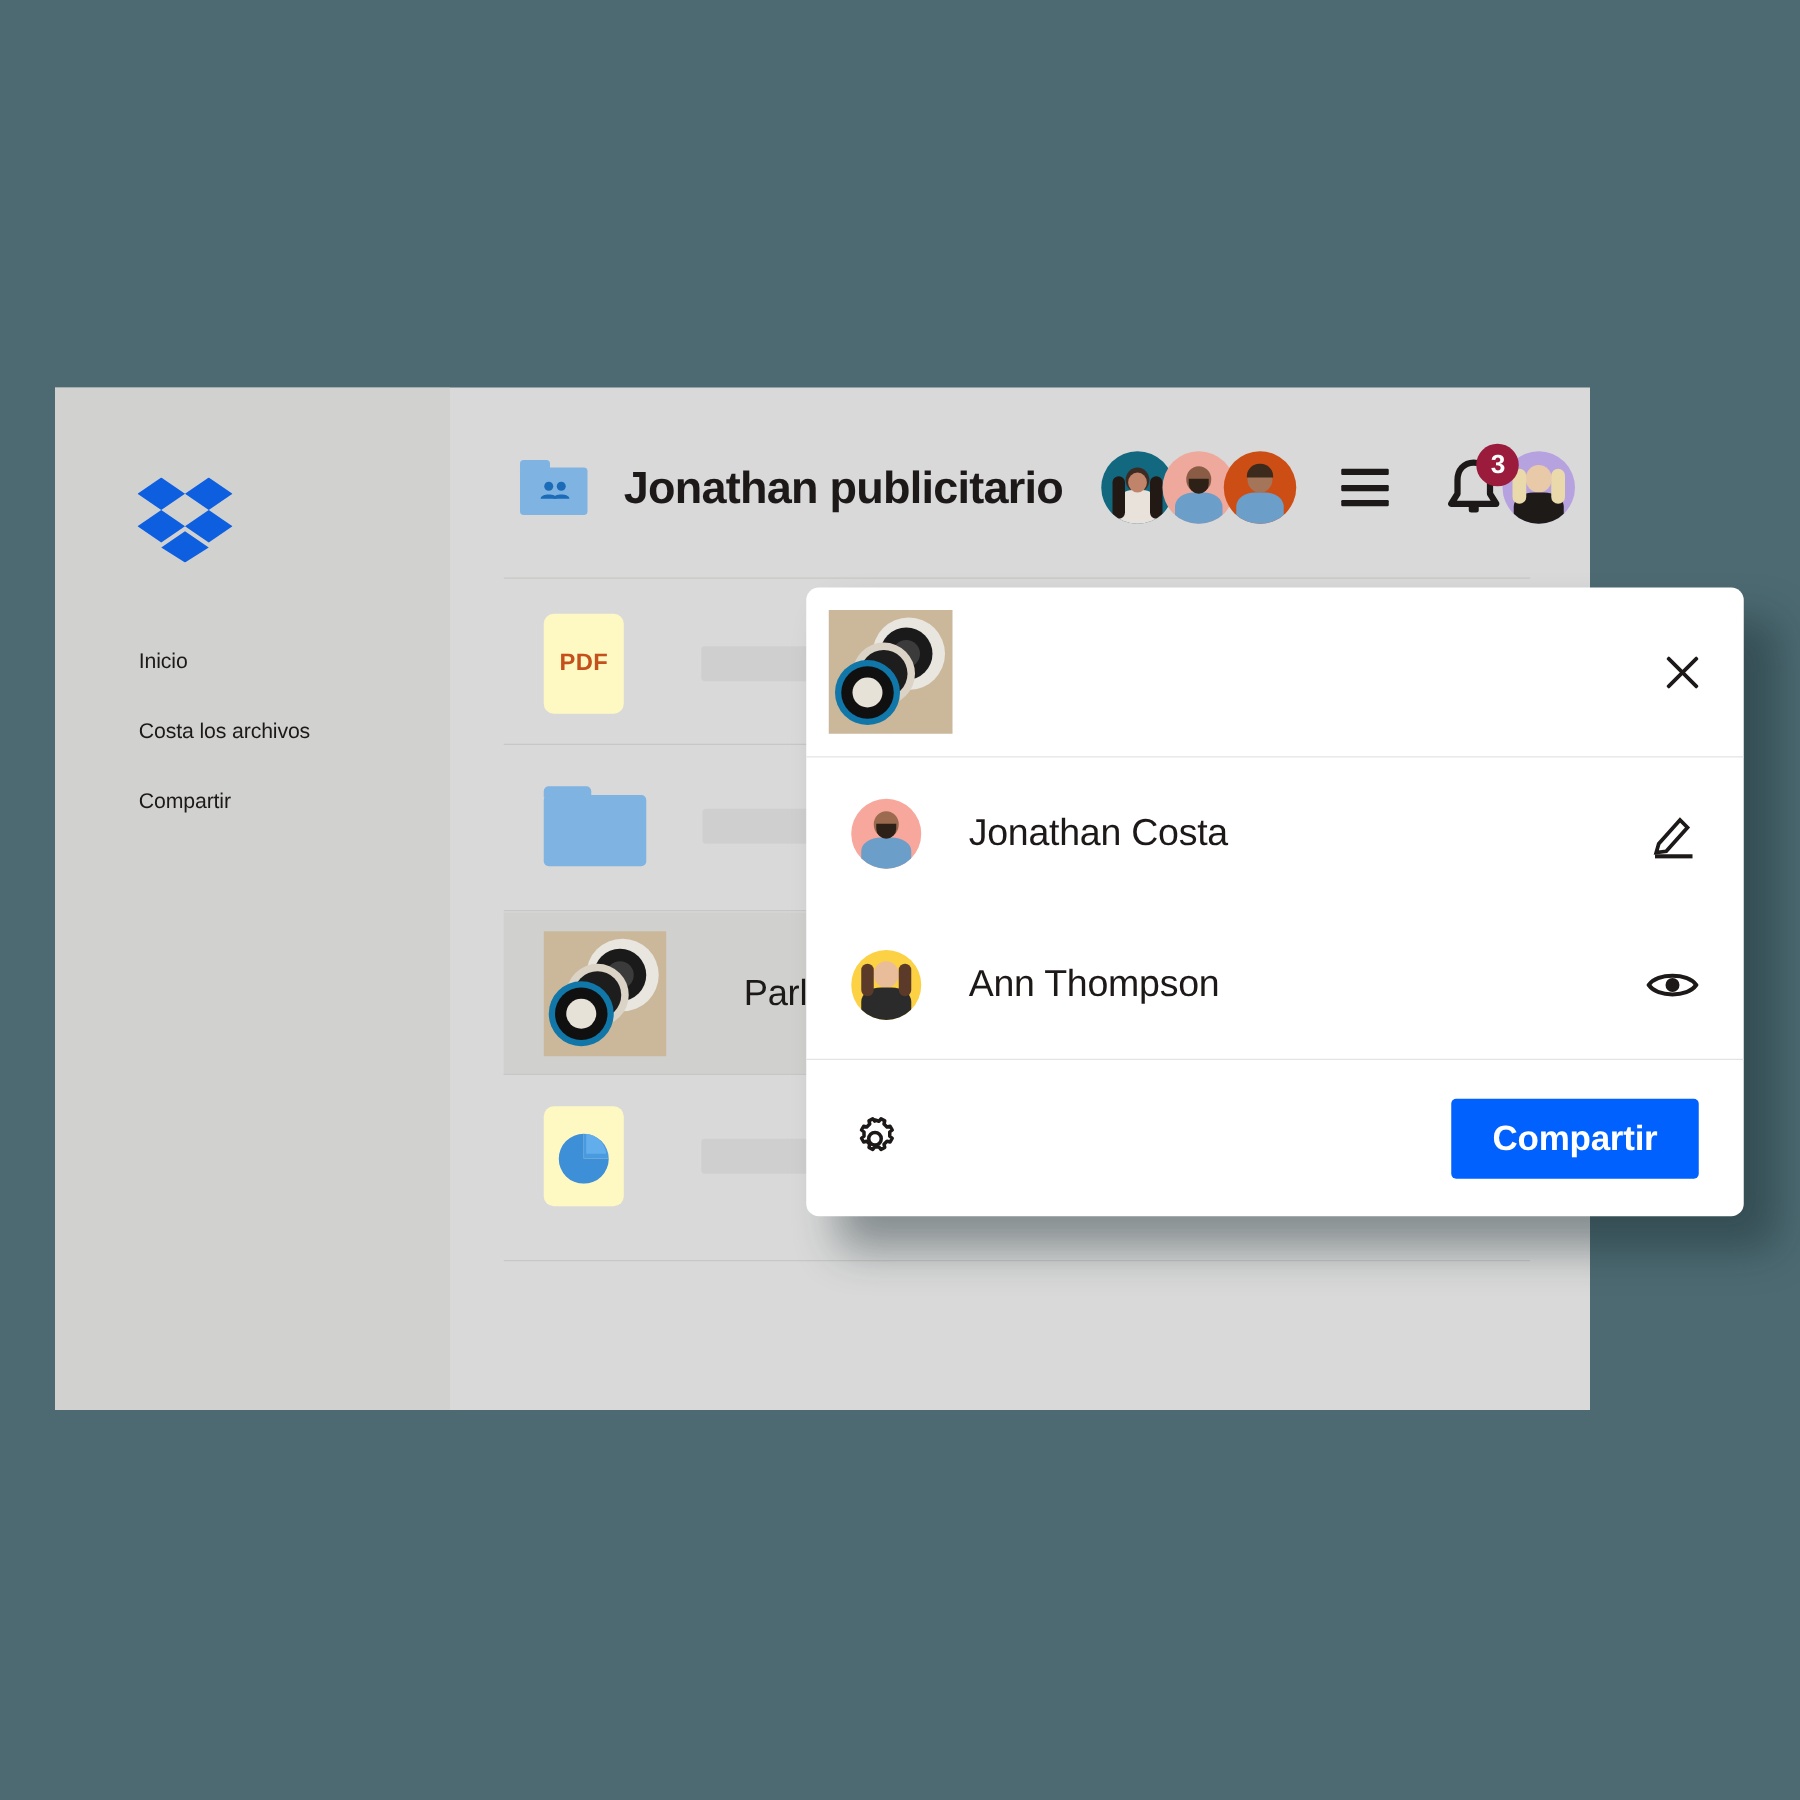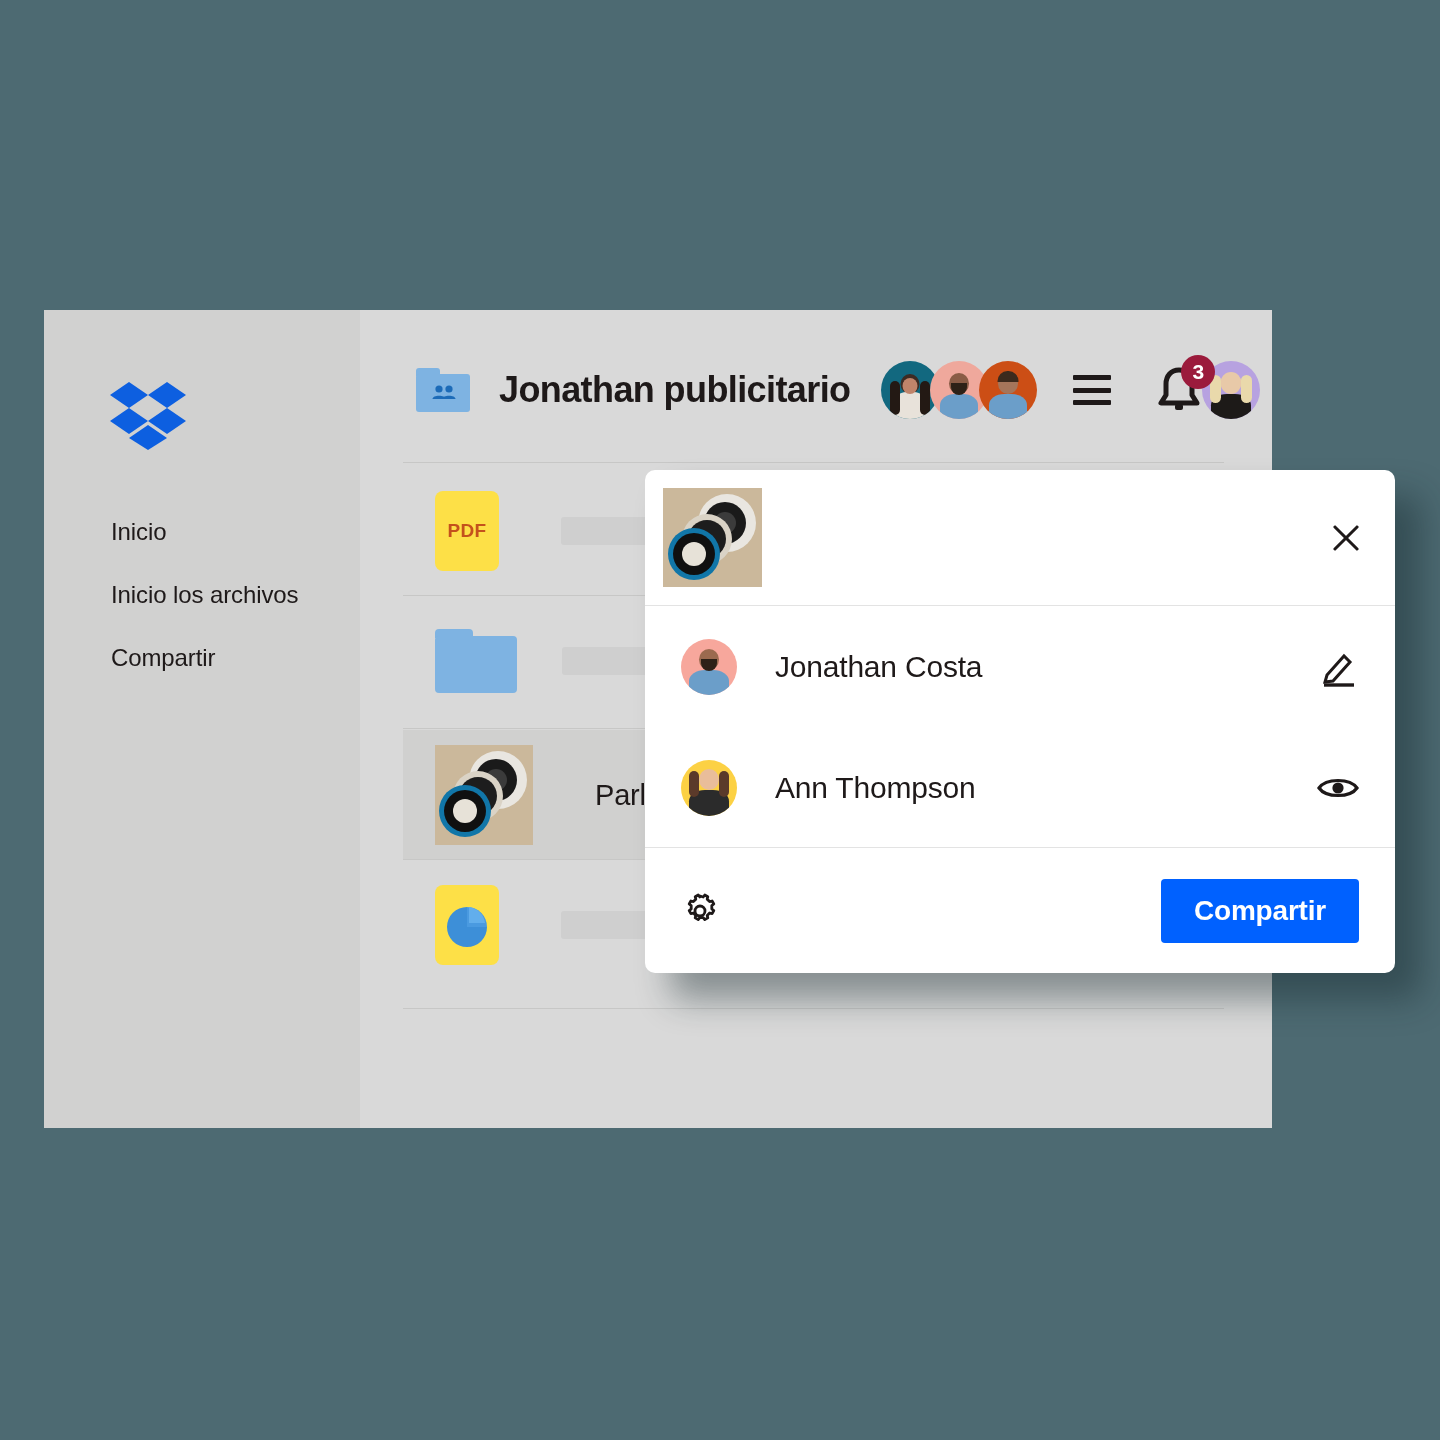--- a/index.html
+++ b/index.html
@@ -42,21 +42,21 @@
     width: 76px;
     height: 68px;
   }
   .nav {
     position: absolute;
     left: 67px;
     top: 210px;
     width: 240px;
   }
   .nav-item {
-    font-size: 24px;
+    font-size: 17px;
     color: #1e1919;
     line-height: 1;
     margin-bottom: 39px;
     letter-spacing: -0.1px;
     white-space: nowrap;
   }
 
   .main {
     flex: 1;
     position: relative;
@@ -180,21 +180,21 @@
     left: 43px;
     right: 48px;
     height: 126px;
     display: flex;
     align-items: center;
   }
   .file-row.selected { background: #d0d0cf; }
   .thumb-box {
     width: 64px; height: 80px;
     border-radius: 8px;
-    background: #fde047;
+    background: #fef9c3;
     display: flex; align-items: center; justify-content: center;
     margin-left: 32px;
     flex: 0 0 auto;
   }
   .pdf-label { color: #c4511c; font-weight: bold; font-size: 19px; letter-spacing: .3px; }
   .folder-blue {
     margin-left: 32px;
     width: 82px; height: 64px;
     position: relative;
     flex: 0 0 auto;
@@ -358,21 +358,21 @@
           <polygon points="57,26 38,39 57,52 76,39" fill="#0d5fe0"></polygon>
           <polygon points="38,43 19,56 38,68 57,56" fill="#0d5fe0"></polygon>
         </svg>
       </div>
 
       <nav class="nav">
         <div class="nav-item">
           <span>Inicio</span>
         </div>
         <div class="nav-item">
-          <span>Inicio los archivos</span>
+          <span>Costa los archivos</span>
         </div>
         <div class="nav-item">
           <span>Compartir</span>
         </div>
       </nav>
     </div>
 
     <div class="main">
 
       <div class="topbar">

